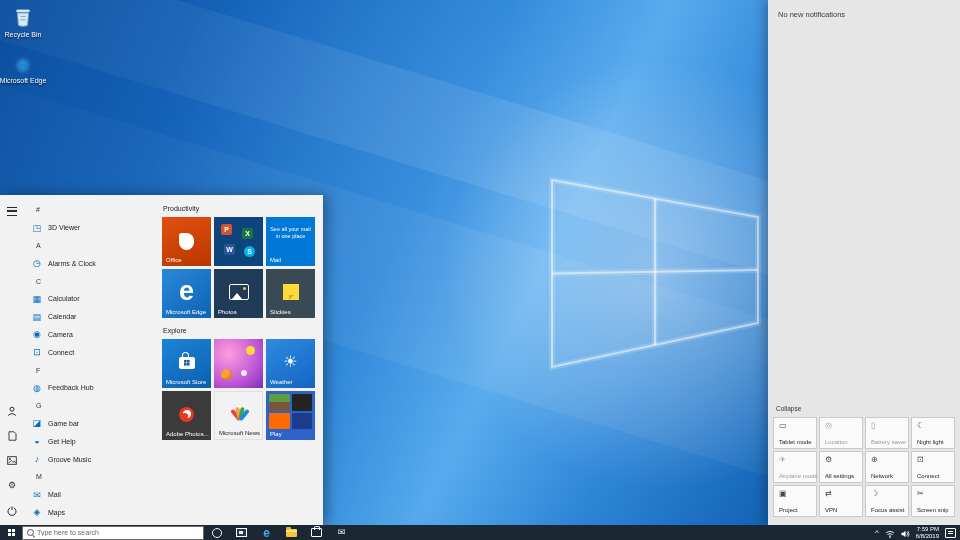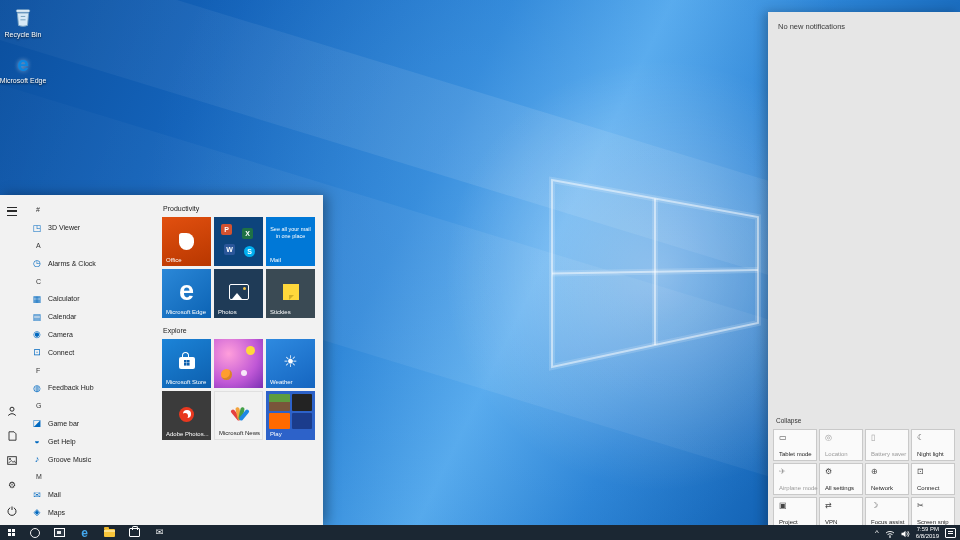--- a/index.html
+++ b/index.html
@@ -22,21 +22,21 @@
   
   .dicon{position:absolute;width:52px;text-align:center;color:#fff;z-index:2;}
   .dicon .dlabel{font-size:7px;line-height:8px;text-shadow:0 1px 2px rgba(0,0,0,.85);display:block;margin-top:1px;}
   .dicon .dglyph{display:block;height:24px;}
   .dicon-recycle{left:-3px;top:6px;}
   .dicon-edge{left:-3px;top:52px;}
   .edge-desktop-e{font-size:21px;font-weight:bold;color:#0c86e0;text-shadow:0 0 4px rgba(255,255,255,.5);line-height:24px;}
 
   
   .action-center{position:absolute;top:0;right:0;width:192px;height:525px;background:#e6e6e6;z-index:15;
-    box-shadow:-4px 0 10px rgba(0,0,0,.25);margin-top:12px;}
+    box-shadow:-4px 0 10px rgba(0,0,0,.25);}
   .ac-status{position:absolute;left:10px;top:10px;font-size:7.5px;color:#3a3a3a;}
   .qa{position:absolute;left:5px;right:5px;bottom:8px;}
   .qa-collapse{font-size:6.5px;color:#333;margin:0 0 5px 3px;cursor:default;}
   .qa-grid{display:grid;grid-template-columns:repeat(4,1fr);gap:2px;}
   .qa-tile{height:32px;background:#fafafa;border:1px solid #c9c9c9;position:relative;box-sizing:border-box;}
   .qa-ico{position:absolute;left:5px;top:3px;font-size:8px;color:#444;}
   .qa-lbl{position:absolute;left:5px;bottom:3px;font-size:6px;color:#1f1f1f;white-space:nowrap;}
   .qa-tile.off .qa-ico,.qa-tile.off .qa-lbl{color:#9b9b9b;}
 
   
@@ -439,20 +439,24 @@
 
   <footer class="taskbar">
     <div class="tb-start">
       <span class="win-logo">
           <span></span>
           <span></span>
           <span></span>
           <span></span>
         </span>
     </div>
+    <div class="tb-search">
+      <span class="mag"></span>
+      <input class="tb-input" type="text" placeholder="Type here to search" style="">
+    </div>
     <div class="tb-btn">
         <span class="cortana-ring"></span>
       </div>
     <div class="tb-btn">
         <span class="taskview"></span>
       </div>
     <div class="tb-btn">
         <span class="edge-tb">e</span>
       </div>
     <div class="tb-btn">

